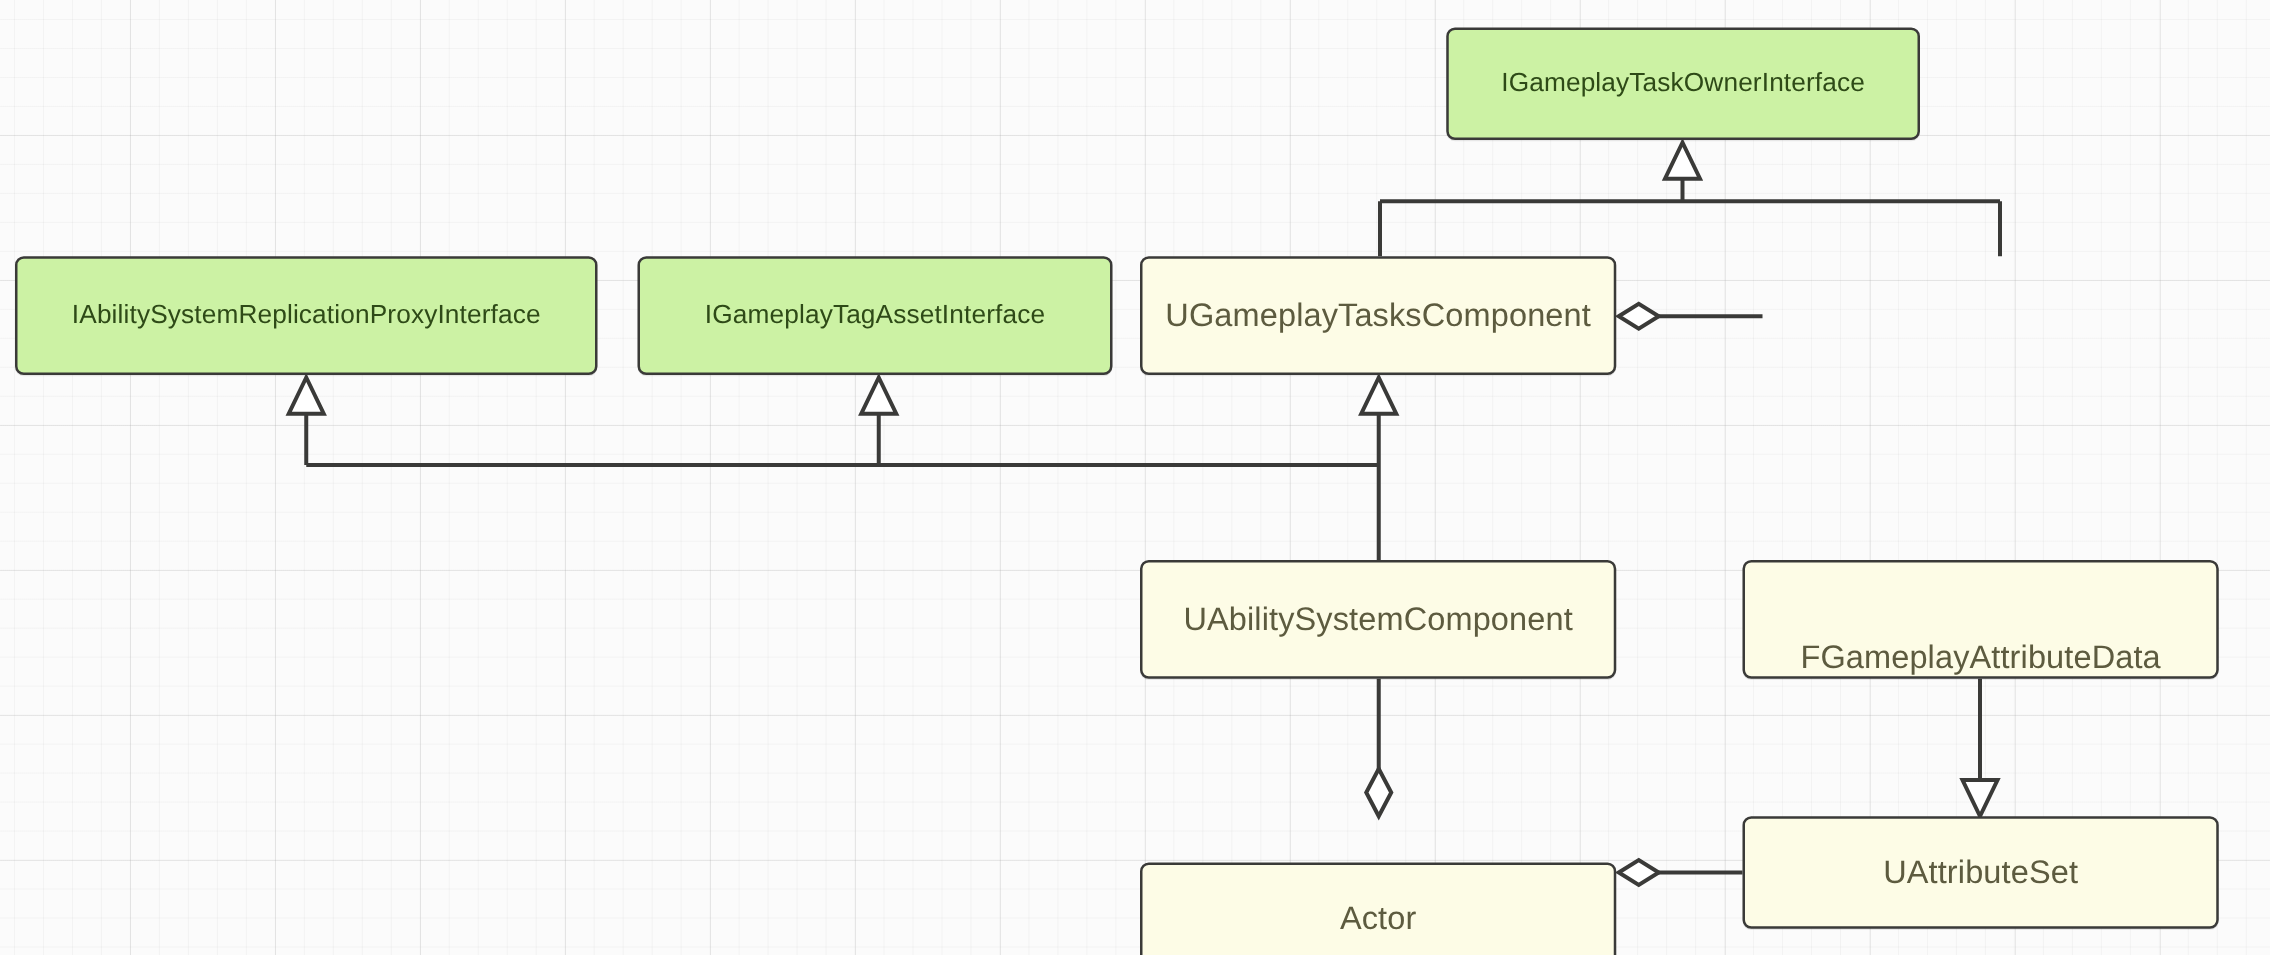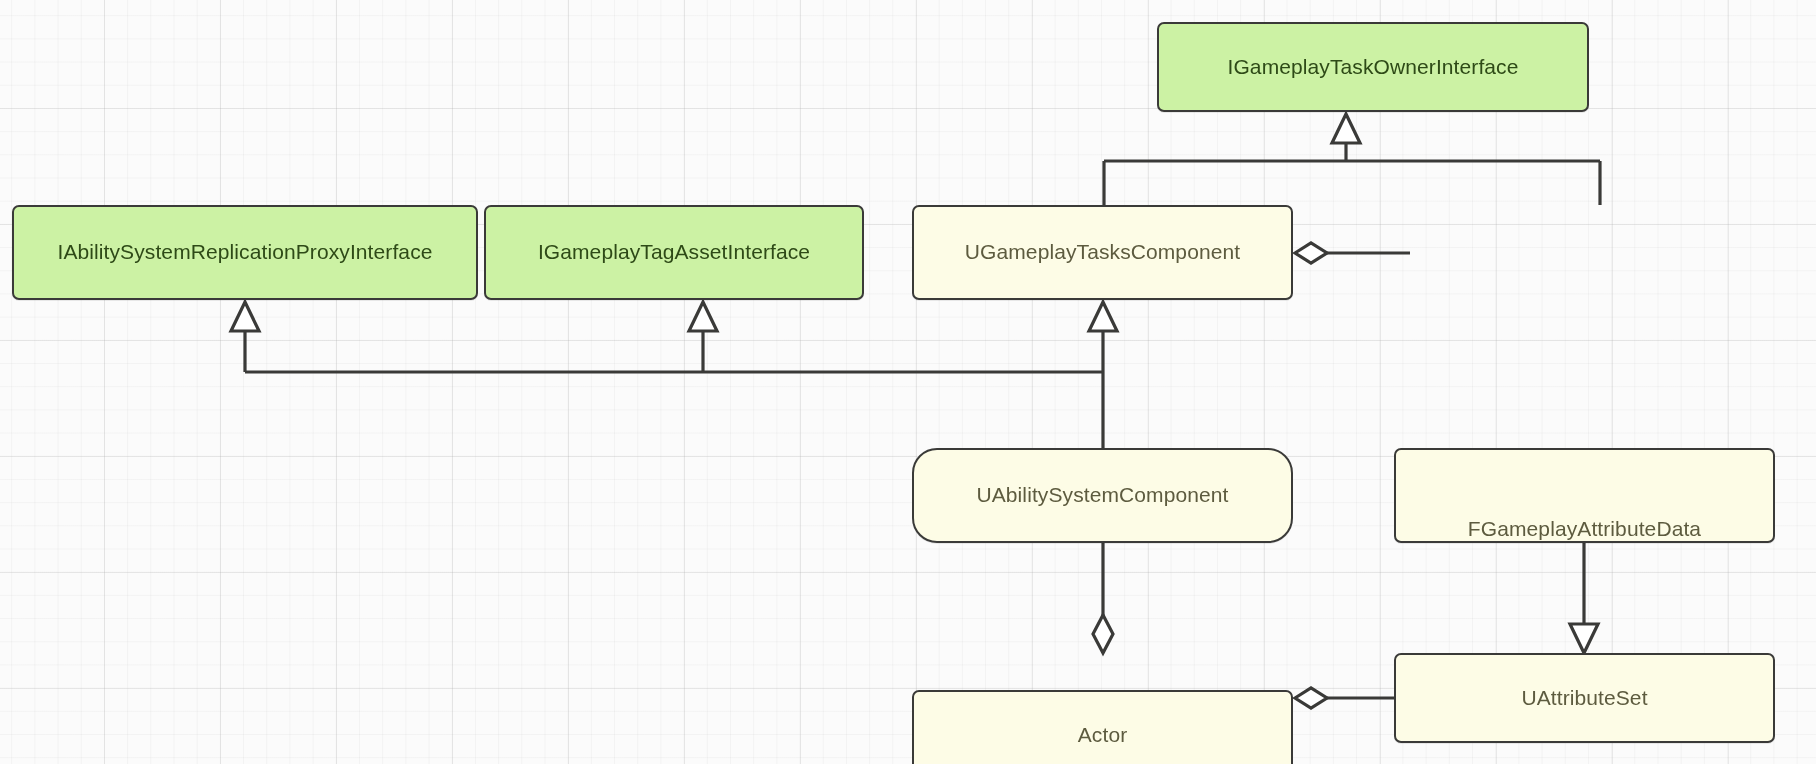--- a/index.html
+++ b/index.html
@@ -55,21 +55,21 @@
     white-space: nowrap;
   }
   .node.interface {
     background: #ccf2a4;
     color: #2e4a17;
     font-size: 21px;
   }
   .node.klass {
     background: #fdfce6;
     color: #5d5b3f;
-    font-size: 21px;
+    font-size: 26px;
   }
 </style>
 </head>
 <body>
 
 <div id="canvas">
 
   <svg id="edges" viewBox="0 0 1816 764" width="1816" height="764" xmlns="http://www.w3.org/2000/svg">
     <g fill="none" stroke="#3a3a38" stroke-width="3.2" stroke-linecap="butt" stroke-linejoin="miter">
 
@@ -118,38 +118,38 @@
 
        UAttributeSet (dependency) --&gt;
       <g>
         <path d="M 1584 543 L 1584 627"></path>
         <polygon points="1584,653 1570,624 1598,624" fill="#ffffff" stroke="#3a3a38" stroke-width="3.2"></polygon>
       </g>
 
     </g>
   </svg>
 
-  <div class="node interface" style="left:1157px; top:22px; width:432px; height:90px;">
+  <div class="node interface" style="left:1157px; top:22px; width:379px; height:90px;">
     <span class="label">IGameplayTaskOwnerInterface</span>
   </div>
 
   <div class="node interface" style="left:12px; top:205px; width:466px; height:95px;">
     <span class="label">IAbilitySystemReplicationProxyInterface</span>
   </div>
 
-  <div class="node interface" style="left:484px; top:205px; width:380px; height:95px;">
+  <div class="node interface" style="left:510px; top:205px; width:380px; height:95px;">
     <span class="label">IGameplayTagAssetInterface</span>
   </div>
 
   <div class="node klass" style="left:912px; top:205px; width:381px; height:95px;">
     <span class="label">UGameplayTasksComponent</span>
   </div>
 
 
-  <div class="node klass" style="left:912px; top:448px; width:381px; height:95px;border-radius:25px;">
+  <div class="node klass" style="left:912px; top:448px; width:381px; height:95px;">
     <span class="label">UAbilitySystemComponent</span>
   </div>
 
   <div class="node klass" style="left:1394px; top:448px; width:381px; height:95px;align-items:flex-end;">
     <span class="label">FGameplayAttributeData</span>
   </div>
 
   <div class="node klass" style="left:912px; top:690px; width:381px; height:90px;">
     <span class="label">Actor</span>
   </div>

